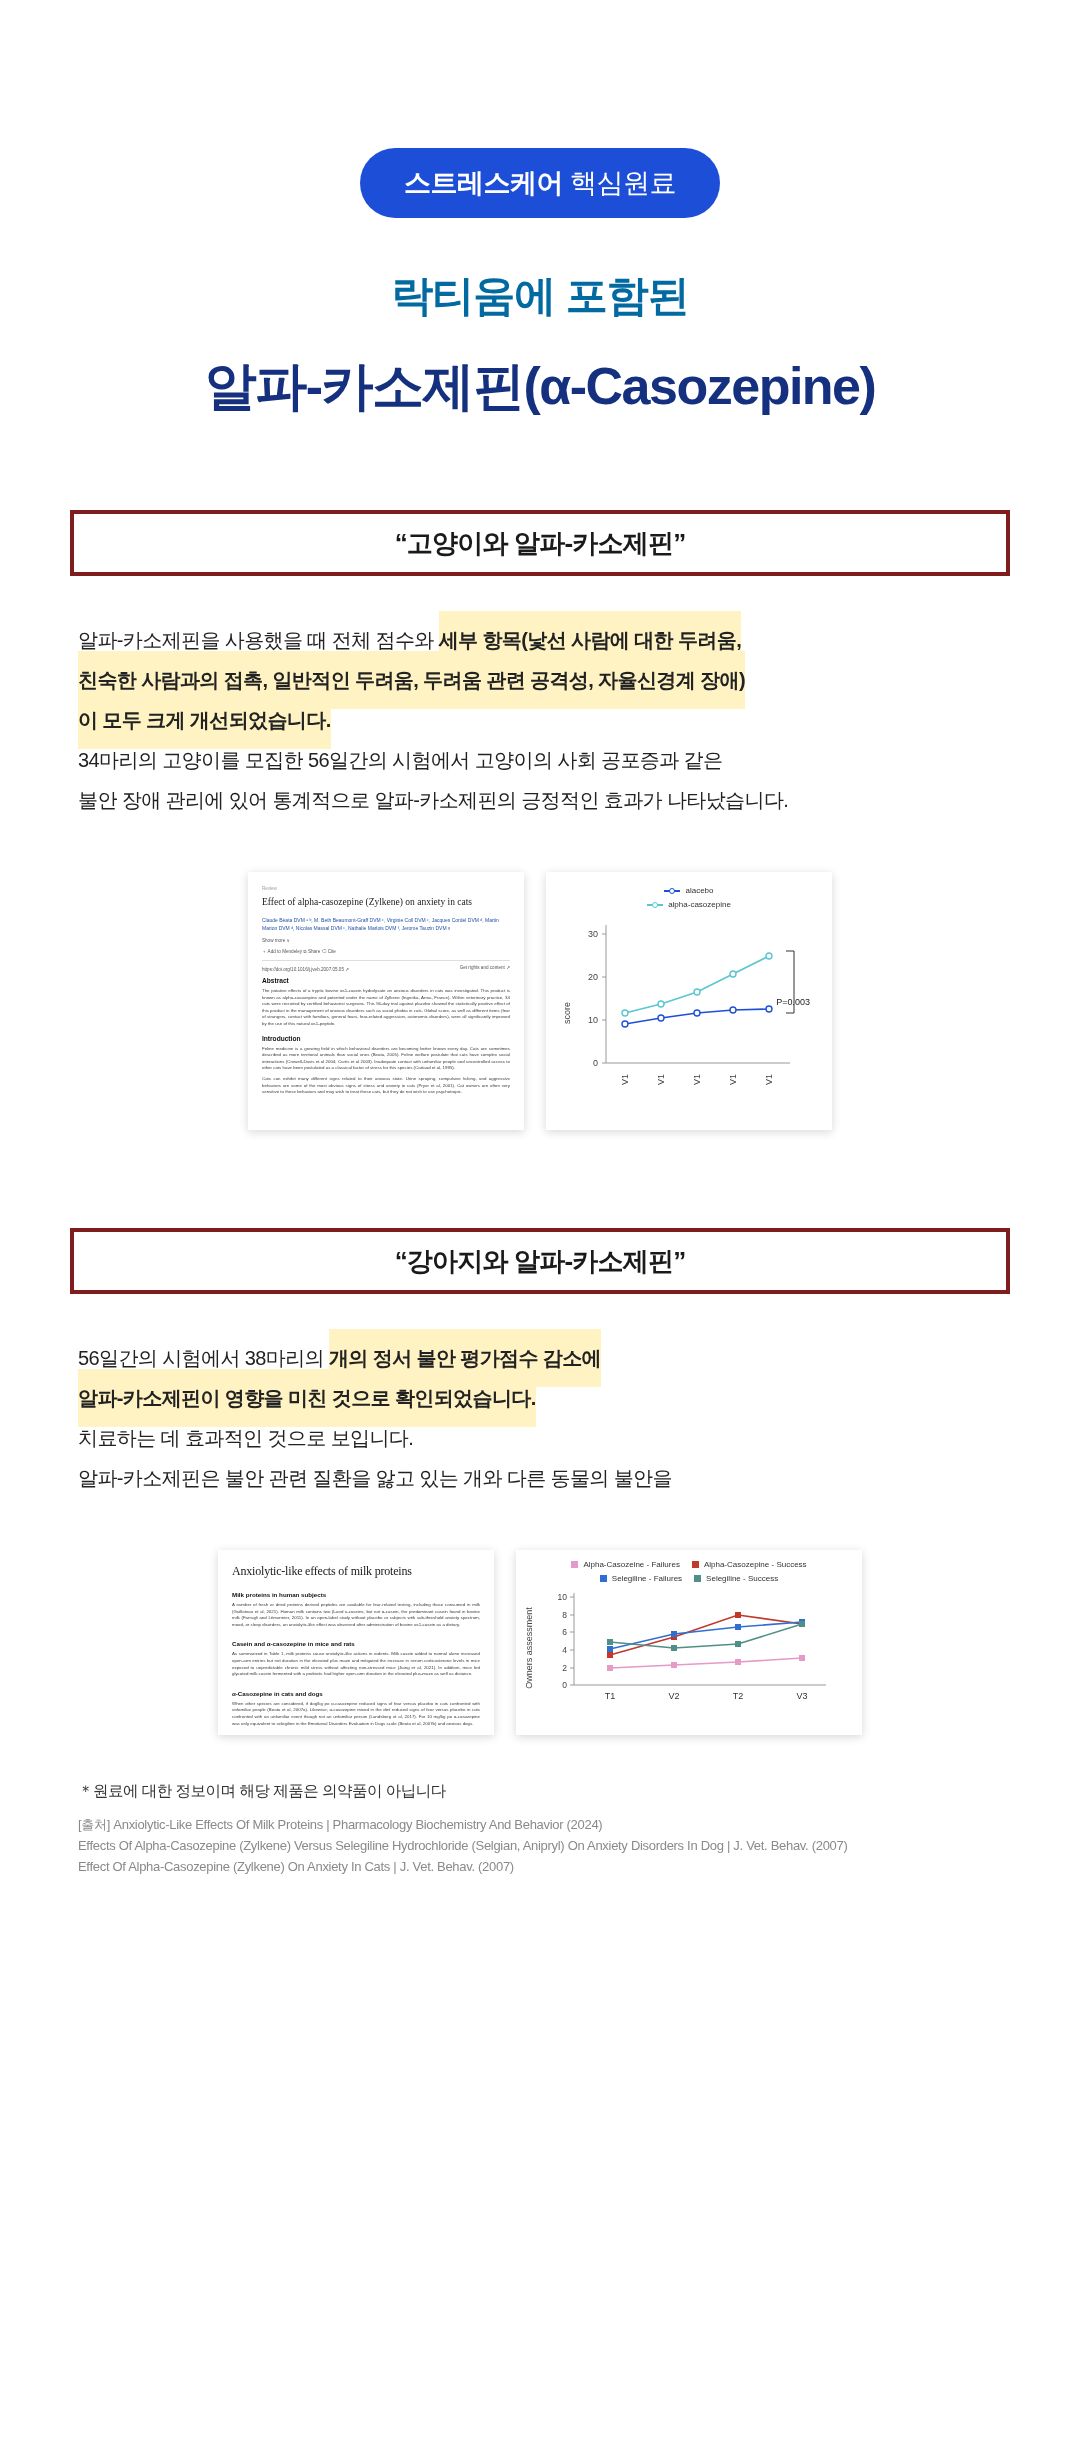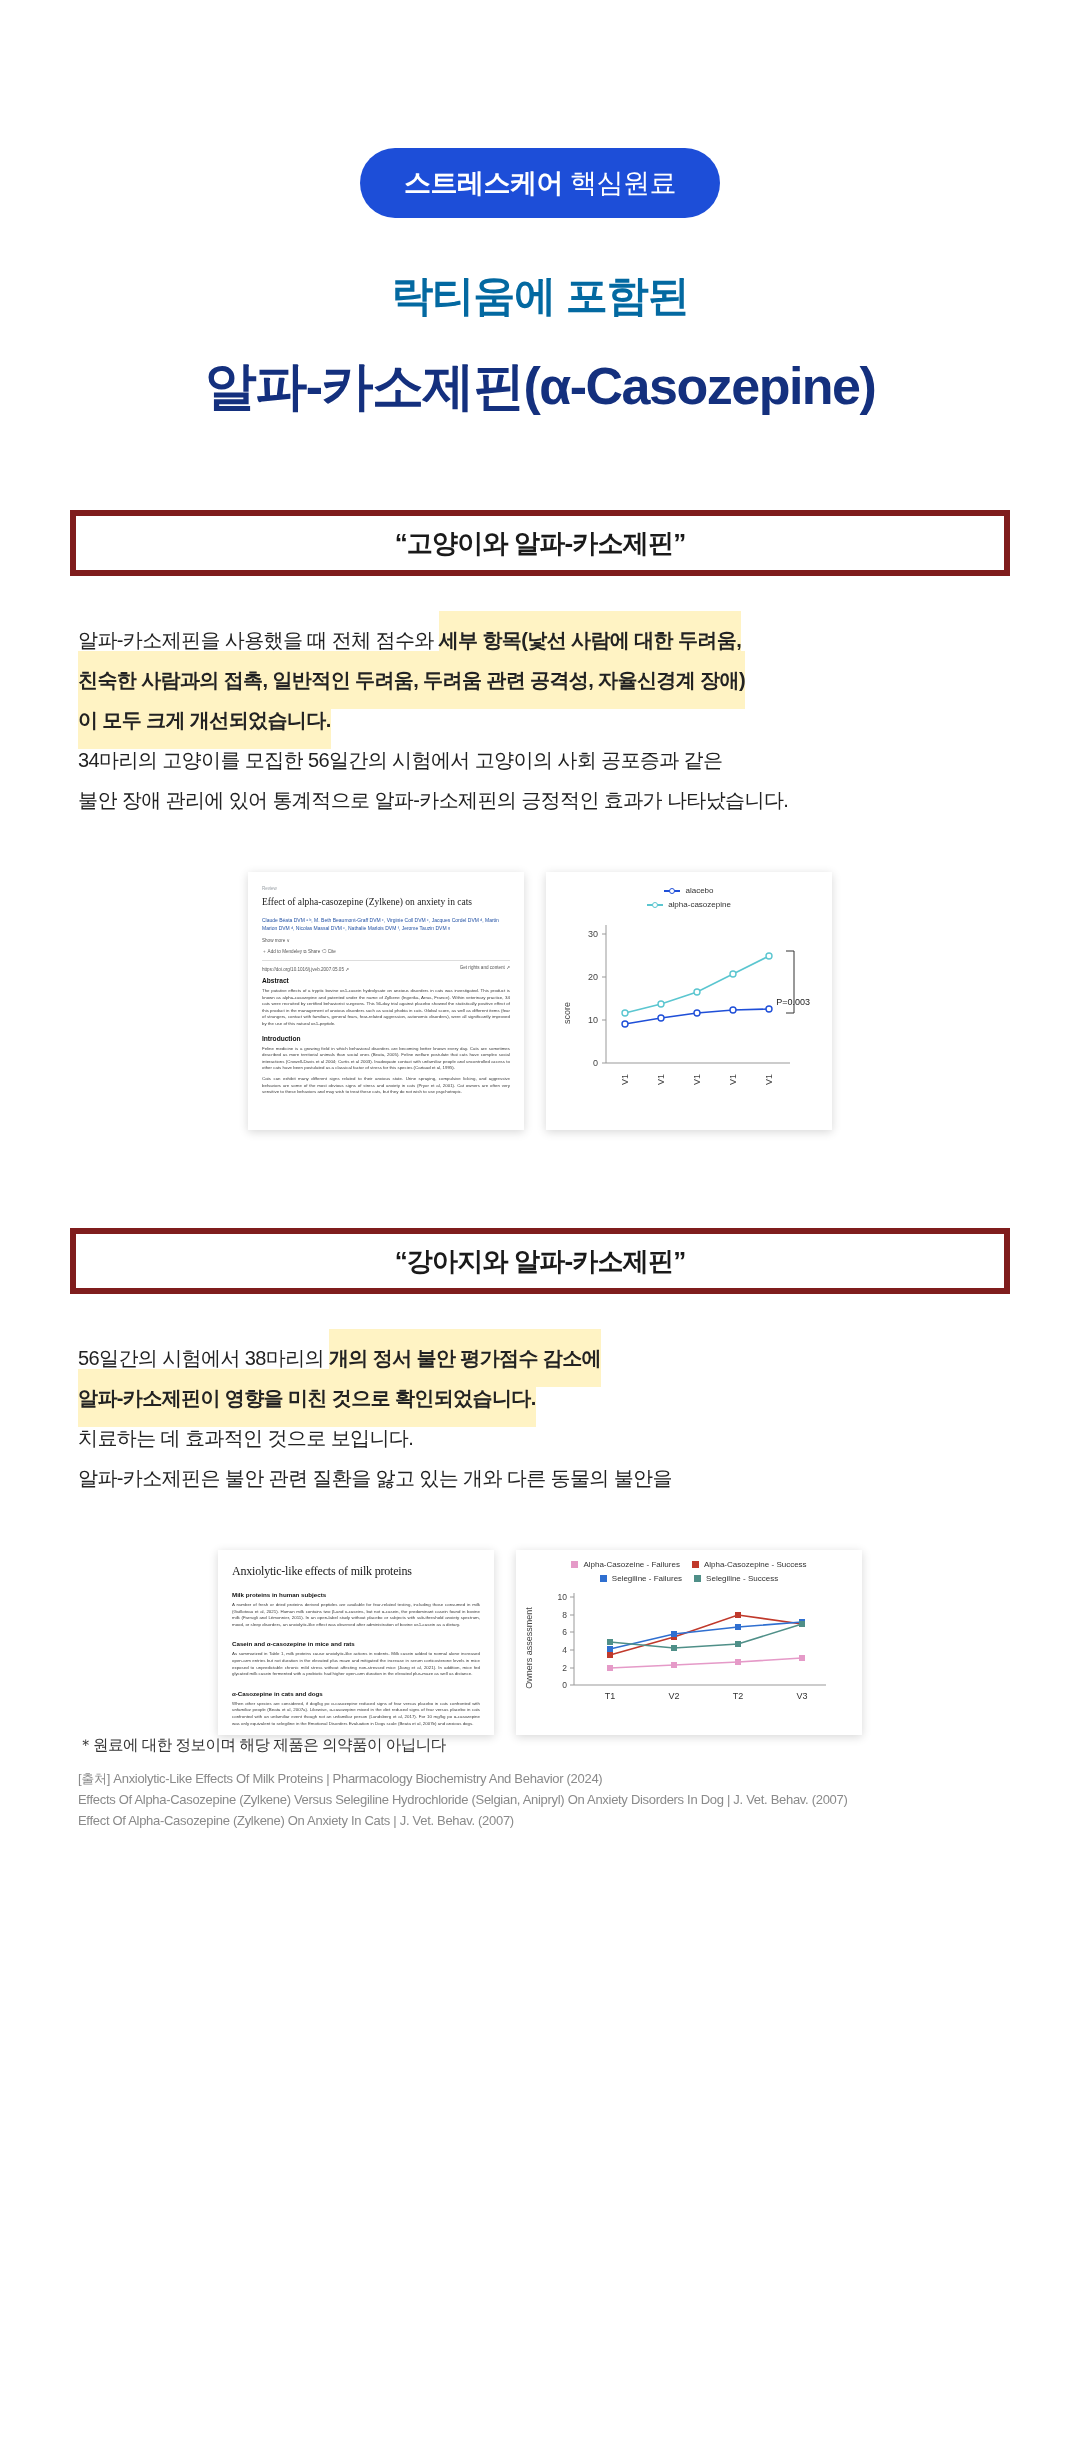--- a/index.html
+++ b/index.html
@@ -42,21 +42,21 @@
     margin-top: 28px;
     font-size: 52px;
     font-weight: bold;
     color: #14307e;
     letter-spacing: -1.5px;
   }
 
   
   .section-box {
     margin-top: 88px;
-    border: 6px solid #7f1d1d;
+    border: 4px solid #7f1d1d;
     height: 66px;
     display: flex;
     align-items: center;
     justify-content: center;
   }
   .section-box .txt {
     font-size: 26px;
     font-weight: bold;
     color: #1a1a1a;
     letter-spacing: -0.8px;
@@ -184,20 +184,21 @@
   }
   svg { display: block; }
   .pval {
     position: absolute;
     font-size: 9px;
     color: #222;
   }
 
   
   .foot {
+    margin-top: 46px;
     padding: 0 8px;
   }
   .foot-note {
     font-size: 15.5px;
     color: #333;
     letter-spacing: -0.5px;
   }
   .foot-src {
     margin-top: 12px;
     font-size: 13px;

